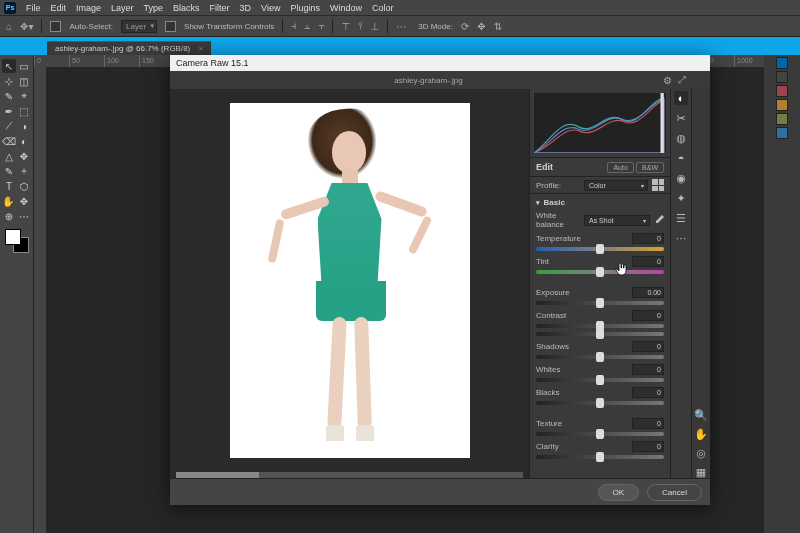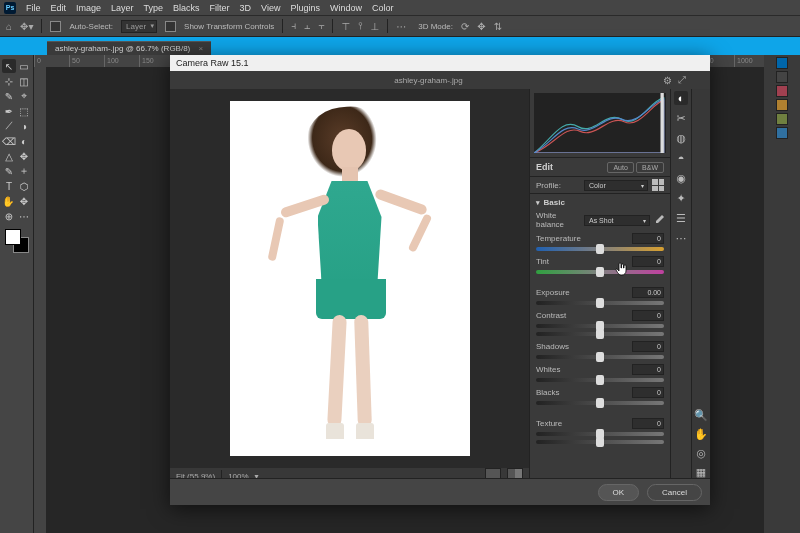--- a/index.html
+++ b/index.html
@@ -235,29 +235,20 @@
           <div class="sil arm-l"></div>
           <div class="sil fore-l"></div>
           <div class="sil arm-r"></div>
           <div class="sil fore-r"></div>
           <div class="sil leg-l"></div>
           <div class="sil leg-r"></div>
           <div class="sil shoe-l"></div>
           <div class="sil shoe-r"></div>
         </div>
       </div>
-      <div class="cr-bottombar">
-        <span>Fit (55.9%)</span>
-        <span class="sep"></span>
-        <span>100%</span>
-        <span>▾</span>
-        <span class="spacer"></span>
-        <div class="viewbtn"></div>
-        <div class="viewbtn" style="background:linear-gradient(90deg,#555 50%,#777 50%)"></div>
-      </div>
       <div class="zoomstrip">
           <div class="thumb"></div>
         </div>
     </div>
 
     <div class="cr-right">
       <div class="histo">
         <svg viewBox="0 0 120 50" preserveAspectRatio="none">
           <rect width="120" height="50" fill="#222"></rect>
           <path d="M0 50 C15 40 25 20 40 28 C55 36 65 14 80 22 C95 30 105 6 118 4 L118 50 Z" fill="none" stroke="#4aa" stroke-width="1"></path>
@@ -382,20 +373,25 @@
               <div class="row">
                 <span class="lbl">Texture</span>
                 <span style="flex:1"></span>
                 <span class="val">0</span>
               </div>
               <div class="sliderrow">
                 <div class="slider plain">
                   <div class="knob" style="left:50%"></div>
                 </div>
               </div>
+              <div class="row">
+                <span class="lbl">Clarity</span>
+                <span style="flex:1"></span>
+                <span class="val">0</span>
+              </div>
               <div class="sliderrow">
                 <div class="slider plain">
                   <div class="knob" style="left:50%"></div>
                 </div>
               </div>
               <div class="row">
                 <span style="flex:1"></span>
               </div>
             </div>
 

